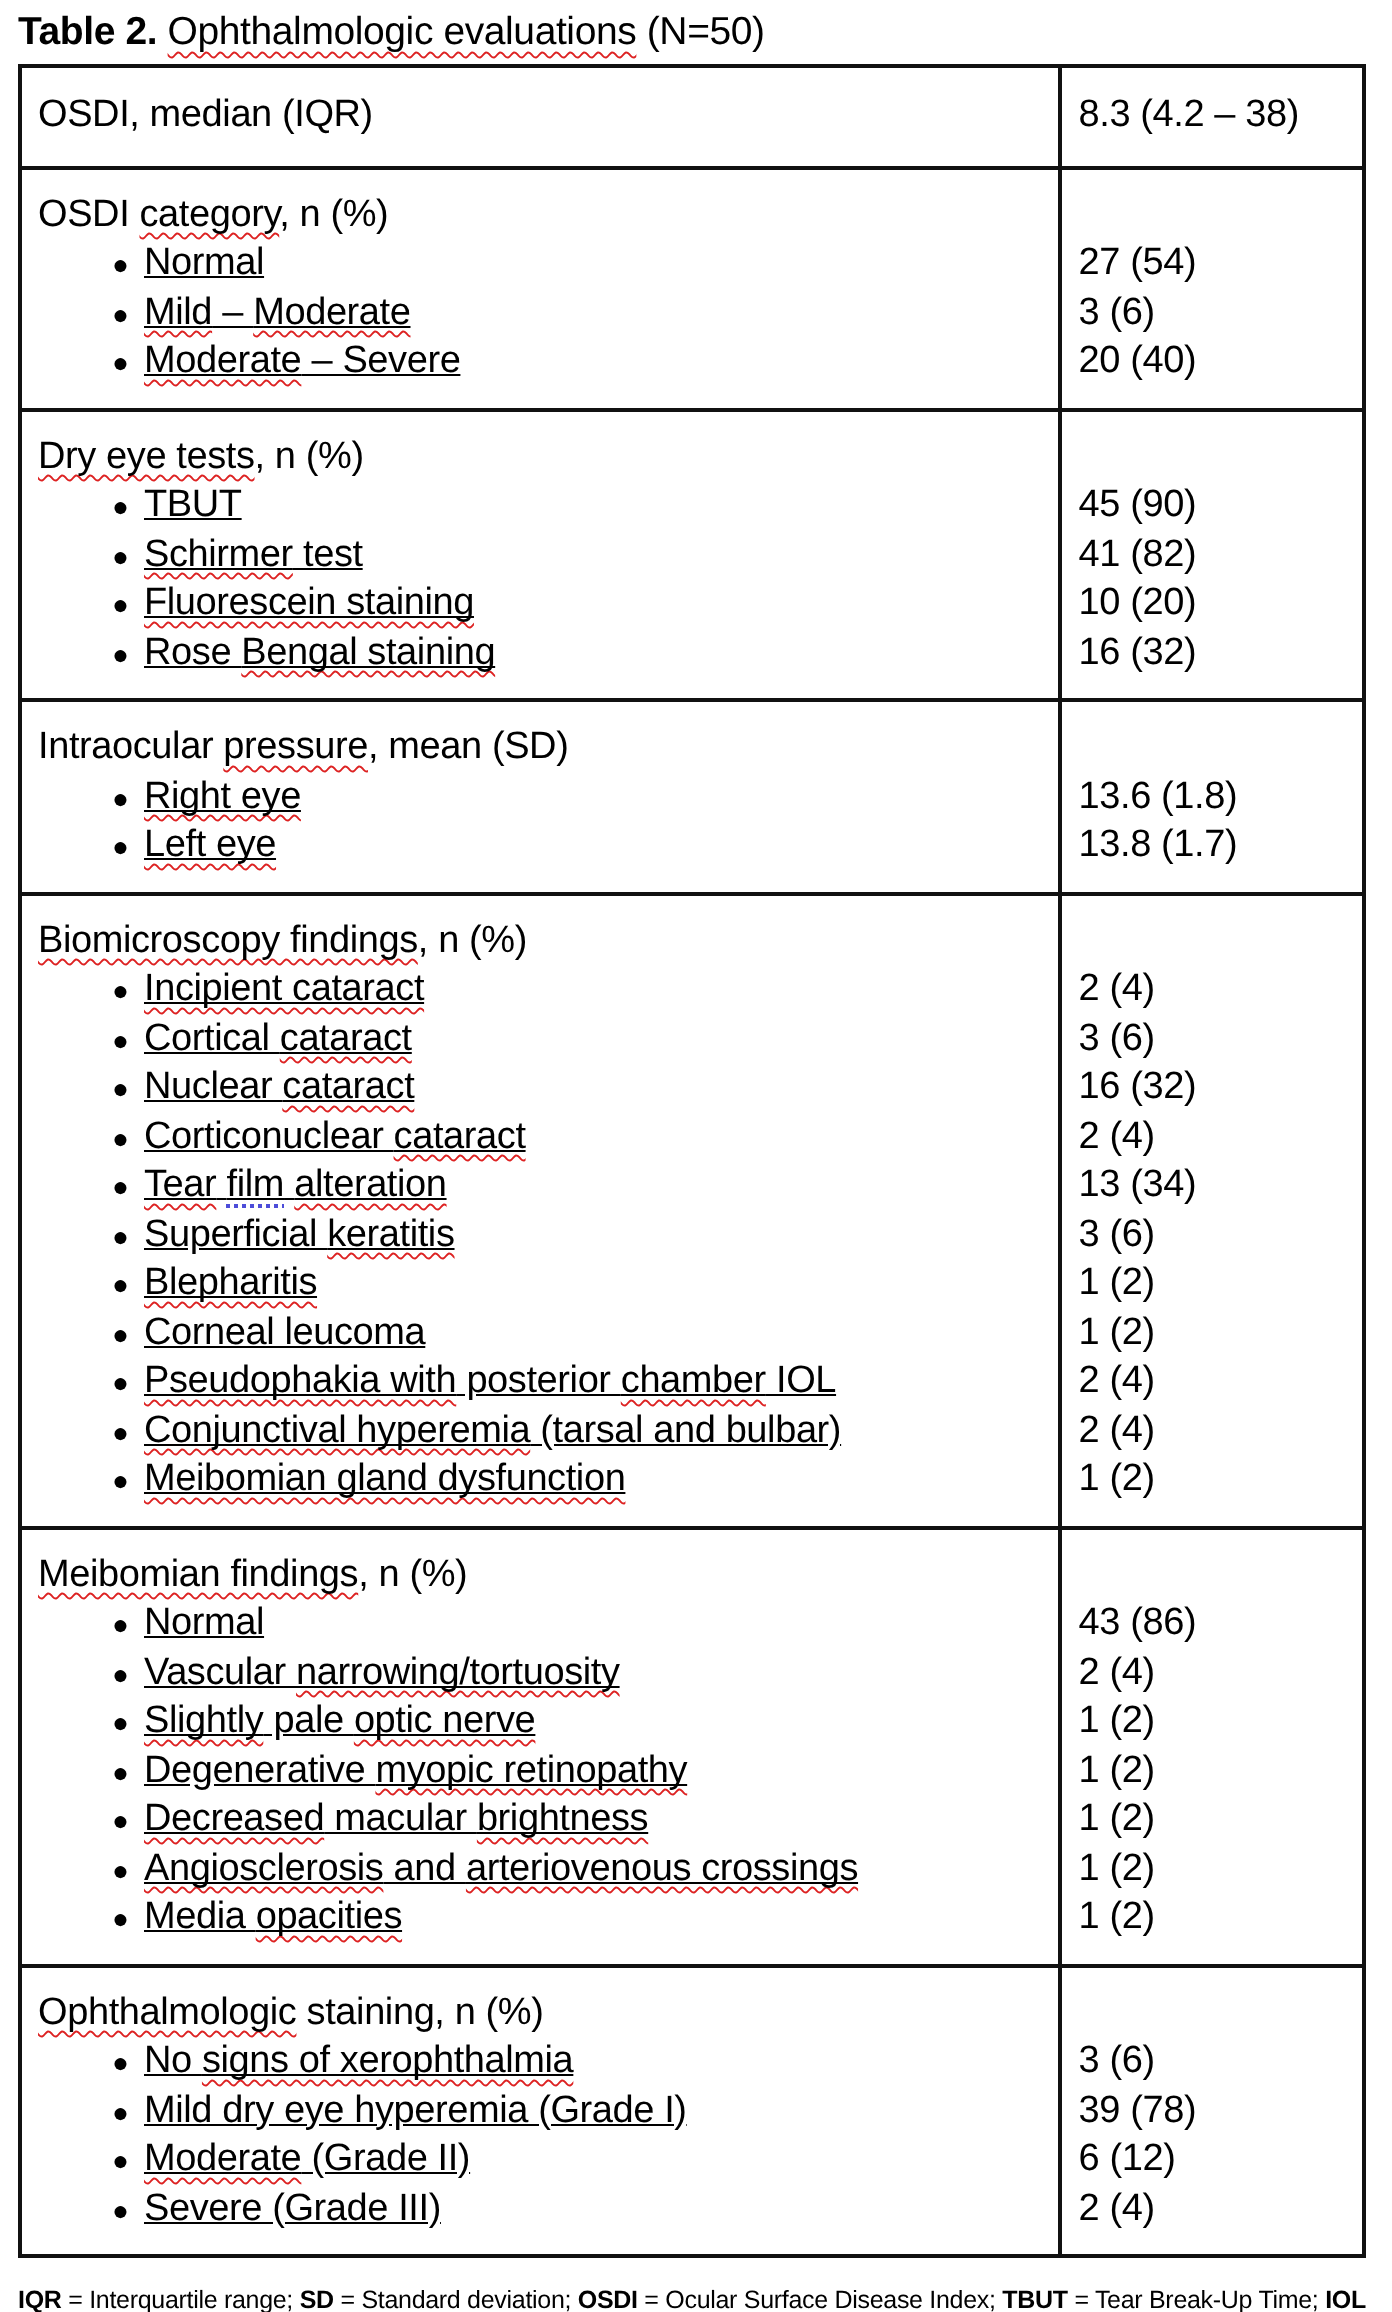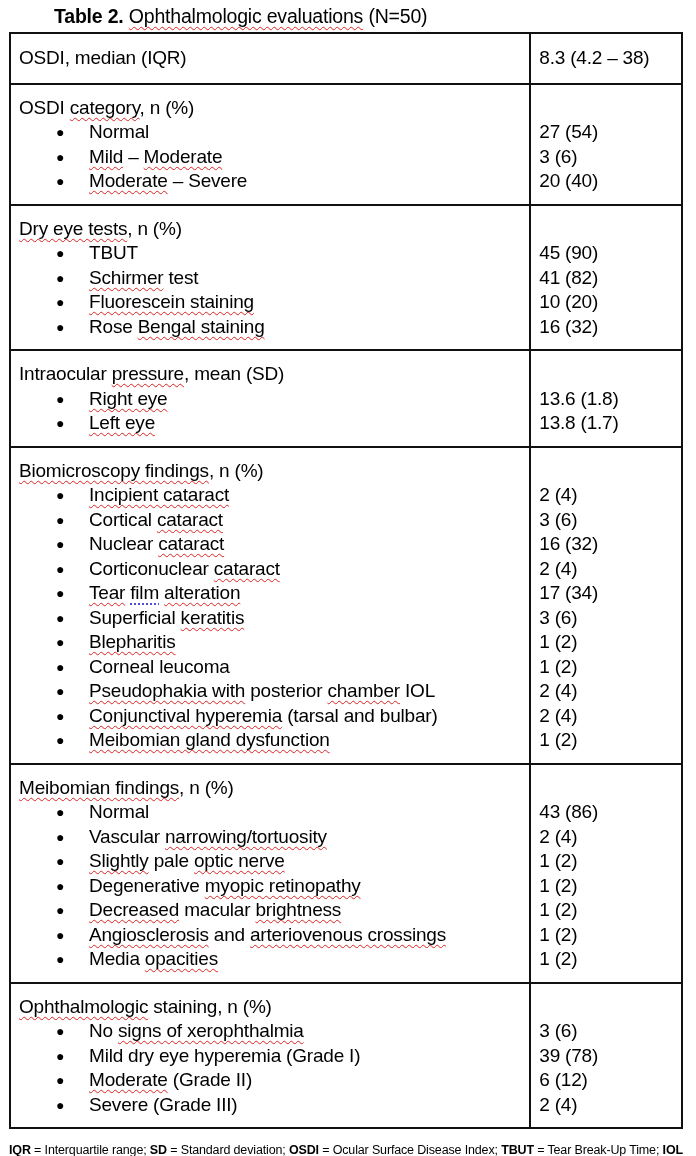--- a/index.html
+++ b/index.html
@@ -4,21 +4,20 @@
 <style>
   html, body { margin: 0; padding: 0; background: #ffffff; }
   body {
     width: 696px; height: 1156px; position: relative; overflow: hidden;
     font-family: "Liberation Sans", sans-serif; color: #000;
   }
   .caption {
     position: absolute; left: 9px; top: 3px;
     font-size: 19.5px; line-height: 26px; white-space: nowrap;
     letter-spacing: -0.2px;
-    margin-left: 45px;
   }
   .caption .lbl { font-weight: bold; }
   table.main {
     position: absolute; left: 9px; top: 32px;
     width: 674px; border-collapse: collapse;
     font-size: 19px; letter-spacing: -0.2px;
   }
   table.main td {
     border: 2px solid #111;
     vertical-align: top; padding: 0 8px; line-height: 24.5px;
@@ -26,21 +25,21 @@
   td.c1 { width: 505px; }
   td.c2 { width: 134px; }
   .sec { padding-top: 11px !important; padding-bottom: 10px !important; }
   .single { padding-top: 12px !important; padding-bottom: 12px !important; }
   .head { height: 24.5px; white-space: nowrap; }
   .item { height: 24.5px; white-space: nowrap; position: relative; }
   .item .bullet {
     position: absolute; left: 37px; top: 0;
     font-size: 14px;
   }
-  .item .txt { position: absolute; left: 70px; top: 0; }
+  .item .txt { position: absolute; left: 53px; top: 0; text-decoration: underline; }
   .val { height: 24.5px; white-space: nowrap; }
   .sp {
     text-decoration: underline wavy #d22;
     text-decoration-thickness: 1px;
     text-underline-offset: 3px;
     text-decoration-skip-ink: none;
   }
   .gr {
     text-decoration: underline dotted #4d4dd9;
     text-decoration-thickness: 2px;
@@ -185,21 +184,21 @@
             <span class="bullet">●</span>
             <span class="txt"><span class="sp">Meibomian gland dysfunction</span></span>
           </div>
         </td>
         <td class="c2 sec">
           <div class="val"></div>
           <div class="val">2 (4)</div>
           <div class="val">3 (6)</div>
           <div class="val">16 (32)</div>
           <div class="val">2 (4)</div>
-          <div class="val">17 (34)</div>
+          <div class="val">13 (34)</div>
           <div class="val">3 (6)</div>
           <div class="val">1 (2)</div>
           <div class="val">1 (2)</div>
           <div class="val">2 (4)</div>
           <div class="val">2 (4)</div>
           <div class="val">1 (2)</div>
         </td>
       </tr>
       <tr>
         <td class="c1 sec">

